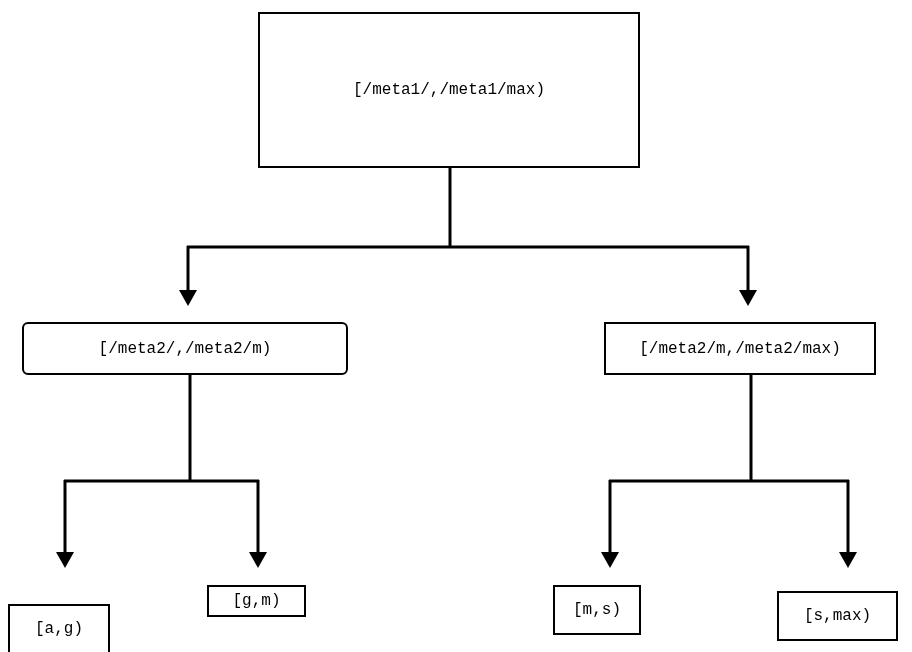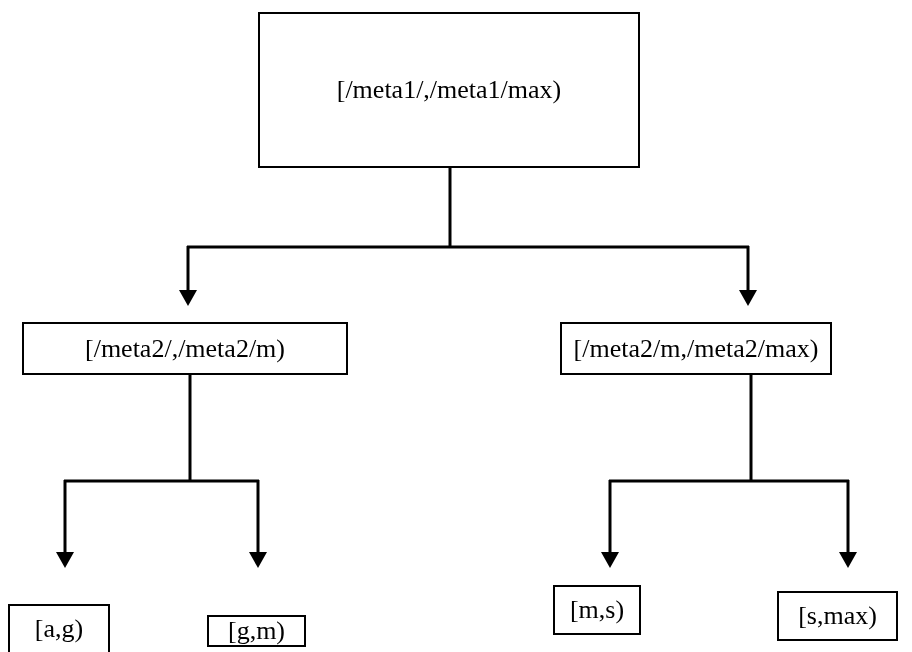--- a/index.html
+++ b/index.html
@@ -17,22 +17,22 @@
   }
   .node {
     position: absolute;
     box-sizing: border-box;
     border: 2px solid #000000;
     background: #ffffff;
     display: flex;
     align-items: center;
     justify-content: center;
     color: #000000;
-    font-family: Liberation Serif, serif;
-    font-size: 26px;
+    font-family: Liberation Mono, monospace;
+    font-size: 16px;
     line-height: 1;
     letter-spacing: 0px;
     white-space: pre;
   }
   .edge-layer {
     position: absolute;
     left: 0;
     top: 0;
     width: 912px;
     height: 652px;
@@ -69,25 +69,25 @@
       <line x1="609" y1="481" x2="849" y2="481" stroke="#000000" stroke-width="3"></line>
       <line x1="610" y1="480" x2="610" y2="552" stroke="#000000" stroke-width="3"></line>
       <line x1="848" y1="480" x2="848" y2="552" stroke="#000000" stroke-width="3"></line>
       <polygon points="601,552 619,552 610,568" fill="#000000"></polygon>
       <polygon points="839,552 857,552 848,568" fill="#000000"></polygon>
     </g>
   </svg>
 
   <div class="node" id="node-root" style="left:258px; top:12px; width:382px; height:156px;">[/meta1/,/meta1/max)</div>
 
-  <div class="node" id="node-level2-left" style="left:22px; top:322px; width:326px; height:53px;">[/meta2/,/meta2/m)</div>
+  <div class="node" id="node-level2-left" style="left:22px; top:322px; width:326px; height:53px;border-radius:6px;">[/meta2/,/meta2/m)</div>
 
-  <div class="node" id="node-level2-right" style="left:560px; top:322px; width:272px; height:53px;">[/meta2/m,/meta2/max)</div>
+  <div class="node" id="node-level2-right" style="left:604px; top:322px; width:272px; height:53px;">[/meta2/m,/meta2/max)</div>
 
   <div class="node" id="node-leaf-ag" style="left:8px; top:604px; width:102px; height:50px;">[a,g)</div>
 
-  <div class="node" id="node-leaf-gm" style="left:207px; top:615px; width:99px; height:32px;">[g,m)</div>
+  <div class="node" id="node-leaf-gm" style="left:207px; top:585px; width:99px; height:32px;">[g,m)</div>
 
   <div class="node" id="node-leaf-ms" style="left:553px; top:585px; width:88px; height:50px;">[m,s)</div>
 
   <div class="node" id="node-leaf-smax" style="left:777px; top:591px; width:121px; height:50px;">[s,max)</div>
 
 </div>
 
 </body></html>

